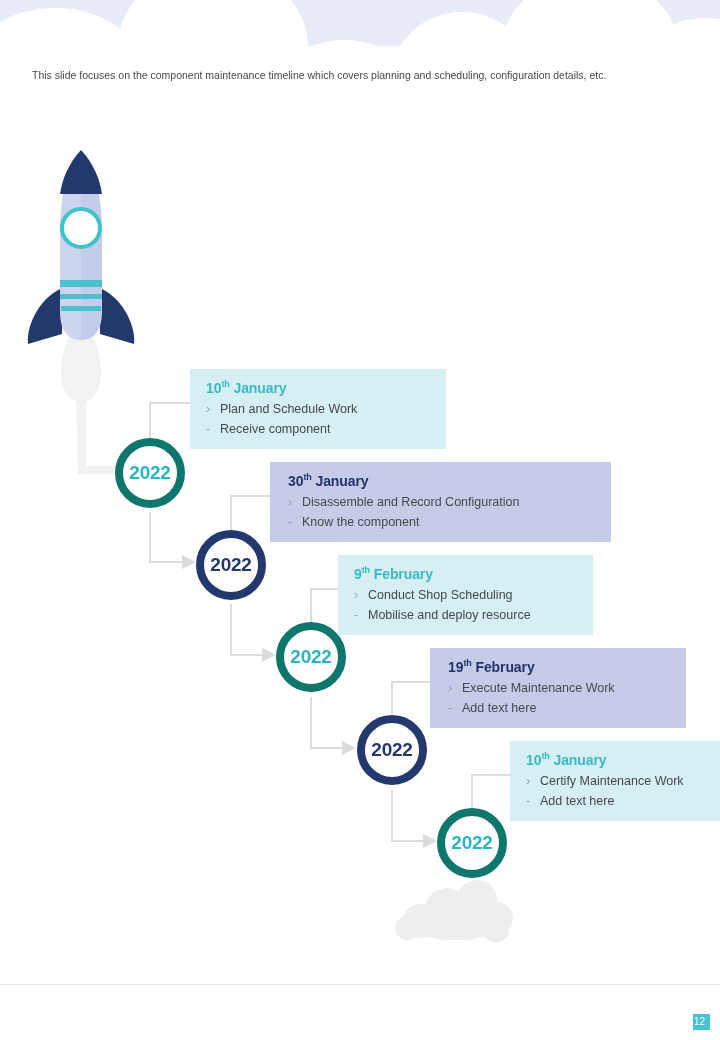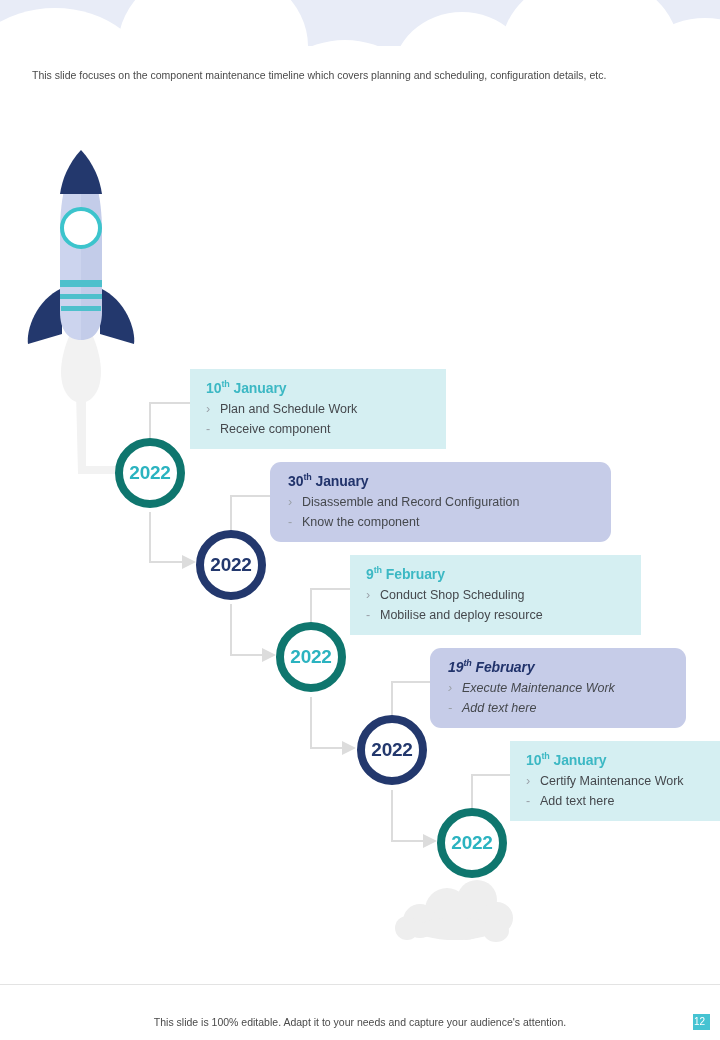--- a/index.html
+++ b/index.html
@@ -113,21 +113,21 @@
     line-height: 20px;
   }
   .card .row .bullet {
     width: 14px;
     flex: 0 0 14px;
     color: #9aa0a8;
     font-size: 12.5px;
   }
   .card.teal { background: #d5eff2; padding-left: 16px; }
   .card.teal .card-date { color: #3cb8c4; }
-  .card.lav { background: #c6cce8; border-radius: 11px; }
+  .card.lav { background: #c6cce8; }
   .card.lav .card-date { color: #21336b; }
 
   
   .footer-rule {
     position: absolute;
     left: 0; top: 984px;
     width: 720px; height: 1px;
     background: #e3e3e3;
   }
   .footer-text {
@@ -268,36 +268,36 @@
     <div class="row">
       <span class="bullet">›</span>
       <span>Disassemble and Record Configuration</span>
     </div>
     <div class="row">
       <span class="bullet">-</span>
       <span>Know the component</span>
     </div>
   </div>
 
-  <div class="card teal" style="left:350px; top:555px; width:291px;">
+  <div class="card teal" style="left:338px; top:555px; width:255px;">
     <div class="card-date">
       <span>9</span><sup>th</sup>
       <span>February</span>
     </div>
     <div class="row">
       <span class="bullet">›</span>
       <span>Conduct Shop Scheduling</span>
     </div>
     <div class="row">
       <span class="bullet">-</span>
       <span>Mobilise and deploy resource</span>
     </div>
   </div>
 
-  <div class="card lav" style="left:430px; top:648px; width:256px;font-style:italic;">
+  <div class="card lav" style="left:430px; top:648px; width:256px;">
     <div class="card-date">
       <span>19</span><sup>th</sup>
       <span>February</span>
     </div>
     <div class="row">
       <span class="bullet">›</span>
       <span>Execute Maintenance Work</span>
     </div>
     <div class="row">
       <span class="bullet">-</span>
@@ -314,16 +314,15 @@
       <span class="bullet">›</span>
       <span>Certify Maintenance Work</span>
     </div>
     <div class="row">
       <span class="bullet">-</span>
       <span>Add text here</span>
     </div>
   </div>
 
   <div class="footer-rule"></div>
-  <div class="footer-text">This slide is 100% editable. Adapt it to your needs and capture your audience's attention.</div>
   <div class="page-badge">12</div>
 
 </div>
 
 </body></html>

